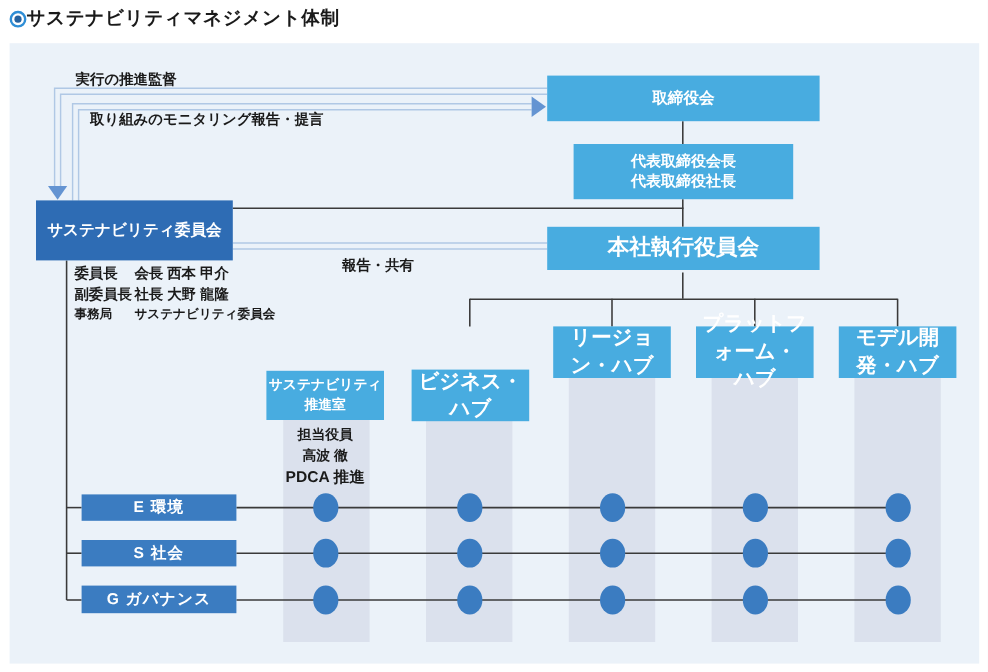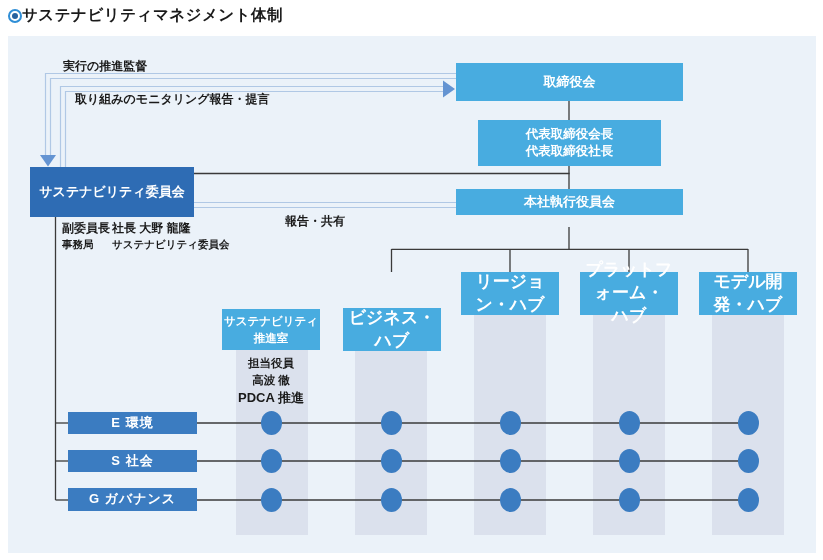--- a/index.html
+++ b/index.html
@@ -29,21 +29,21 @@
   .band-c4{left:593px;top:315px;height:220px;}
   .band-c5{left:712px;top:315px;height:220px;}
 
   svg.connectors{left:0;top:0;z-index:2;}
 
   
   .node{z-index:3;display:flex;flex-direction:column;align-items:center;justify-content:center;
     background:var(--box-blue);color:#fff;font-weight:bold;text-align:center;line-height:1.4;}
   .box-board{left:456px;top:63px;width:227px;height:38px;font-size:13px;}
   .box-rep{left:478px;top:120px;width:183px;height:46px;font-size:12.5px;}
-  .box-exec{left:456px;top:189px;width:227px;height:26px;font-size:13px;}
+  .box-exec{left:456px;top:189px;width:227px;height:36px;font-size:18px;}
   .box-committee{left:30px;top:167px;width:164px;height:50px;font-size:13px;background:var(--committee-blue);}
   .hub{top:272px;width:98px;height:43px;font-size:17px;line-height:1.35;}
   .hub-1{left:343px;margin-top:36px;} .hub-2{left:461px;} .hub-3{left:580px;} .hub-4{left:699px;}
   .box-office{left:222px;top:309px;width:98px;height:41px;font-size:11.5px;line-height:1.4;}
   .esg{left:68px;width:129px;height:22px;font-size:13px;background:var(--esg-blue);letter-spacing:1px;}
   .esg-1{top:412px;} .esg-2{top:450px;} .esg-3{top:488px;height:23px;}
 
   
   .flow-label{font-size:12px;font-weight:bold;z-index:3;white-space:nowrap;}
   .lbl-supervision{left:63px;top:58px;}
@@ -163,20 +163,24 @@
   <div class="abs node esg esg-3">
     <span>G ガバナンス</span>
   </div>
 
   <div class="abs flow-label lbl-supervision">実行の推進監督</div>
   <div class="abs flow-label lbl-monitoring">取り組みのモニタリング報告・提言</div>
   <div class="abs flow-label lbl-report">報告・共有</div>
 
   <div class="abs committee-details">
     <div class="cd-row">
+      <span class="cd-label">委員長</span>
+      <span class="cd-value">会長 西本 甲介</span>
+    </div>
+    <div class="cd-row">
       <span class="cd-label">副委員長</span>
       <span class="cd-value">社長 大野 龍隆</span>
     </div>
     <div class="cd-row small">
       <span class="cd-label">事務局</span>
       <span class="cd-value">サステナビリティ委員会</span>
     </div>
   </div>
 
   <div class="abs office-col">

